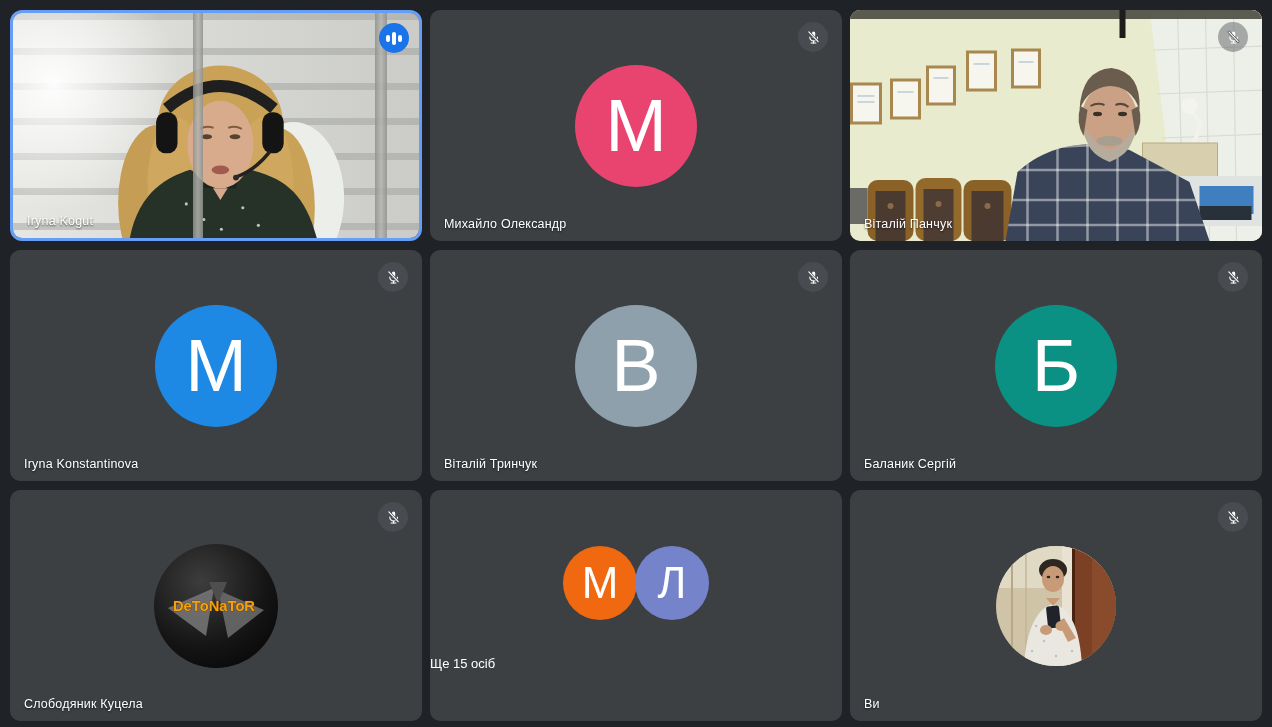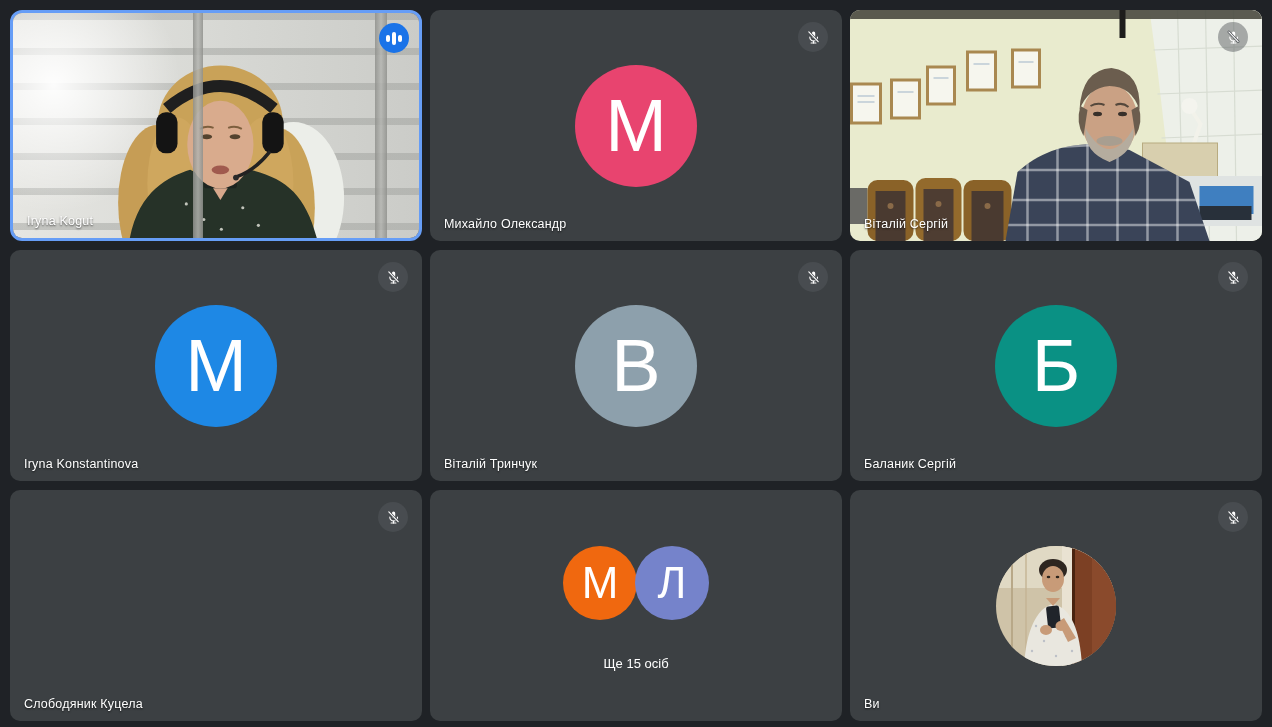--- a/index.html
+++ b/index.html
@@ -29,21 +29,21 @@
   .scene-iryna{background:
       radial-gradient(circle at 10% 32%, rgba(255,255,255,.95) 0%, rgba(255,255,255,0) 32%),
       repeating-linear-gradient(180deg, rgba(150,152,148,.42) 0 7px, rgba(236,236,232,0) 7px 35px),
       linear-gradient(90deg,#e6e6e2 0%,#d6d7d3 55%,#cbccc8 100%);}
   .mullion{position:absolute;top:0;bottom:0;background:linear-gradient(90deg,#8f908c,#b4b5b1,#8f908c);opacity:.85;z-index:2;}
   
   .overflow-wrap{position:absolute;top:56px;left:0;right:0;display:flex;justify-content:center;z-index:4;}
   .ov-circle{width:74px;height:74px;border-radius:50%;display:flex;align-items:center;
         justify-content:center;color:#fff;font-size:44px;font-weight:400;line-height:1;}
   .ov-circle.front{margin-left:-2px;z-index:2;}
-  .overflow-label{position:absolute;top:166px;left:0;right:0;text-align:center;color:#fff;
+  .overflow-label{position:absolute;top:166px;left:0;right:0;text-align:left;color:#fff;
         font-size:13px;font-weight:500;z-index:4;}
   .logo-avatar{position:absolute;top:50%;left:50%;transform:translate(-50%,-50%);
         width:124px;height:124px;border-radius:50%;}
   .photo-avatar{position:absolute;top:50%;left:50%;transform:translate(-50%,-50%);
         width:120px;height:120px;border-radius:50%;overflow:hidden;}
 </style>
 </head>
 <body>
 
 <div class="stage">
@@ -186,21 +186,21 @@
     <div class="statusicon mic-off">
       <svg viewBox="0 0 24 24" width="17" height="17">
         <rect x="9.8" y="3.5" width="4.6" height="9.5" rx="2.3" fill="#fff"></rect>
         <path d="M6.8 11.5 a5.4 5.4 0 0 0 10.8 0" fill="none" stroke="#fff" stroke-width="1.6" stroke-linecap="round"></path>
         <line x1="12" y1="17" x2="12" y2="19.6" stroke="#fff" stroke-width="1.6" stroke-linecap="round"></line>
         <line x1="8.6" y1="19.8" x2="15.4" y2="19.8" stroke="#fff" stroke-width="1.6" stroke-linecap="round"></line>
         <line x1="5.4" y1="4.2" x2="18.6" y2="17.8" stroke="#4a4e52" stroke-width="3.6" stroke-linecap="round"></line>
         <line x1="5.4" y1="4.2" x2="18.6" y2="17.8" stroke="#fff" stroke-width="1.6" stroke-linecap="round"></line>
       </svg>
     </div>
-    <div class="name">Віталій Сергій</div>
+    <div class="name">Віталій Панчук</div>
   </div>
 
   <div class="tile">
     <div class="letter-avatar" style="background: rgb(30, 136, 229);">M</div>
     <div class="statusicon mic-off">
       <svg viewBox="0 0 24 24" width="17" height="17">
         <rect x="9.8" y="3.5" width="4.6" height="9.5" rx="2.3" fill="#fff"></rect>
         <path d="M6.8 11.5 a5.4 5.4 0 0 0 10.8 0" fill="none" stroke="#fff" stroke-width="1.6" stroke-linecap="round"></path>
         <line x1="12" y1="17" x2="12" y2="19.6" stroke="#fff" stroke-width="1.6" stroke-linecap="round"></line>
         <line x1="8.6" y1="19.8" x2="15.4" y2="19.8" stroke="#fff" stroke-width="1.6" stroke-linecap="round"></line>
@@ -235,20 +235,36 @@
         <line x1="12" y1="17" x2="12" y2="19.6" stroke="#fff" stroke-width="1.6" stroke-linecap="round"></line>
         <line x1="8.6" y1="19.8" x2="15.4" y2="19.8" stroke="#fff" stroke-width="1.6" stroke-linecap="round"></line>
         <line x1="5.4" y1="4.2" x2="18.6" y2="17.8" stroke="#4a4e52" stroke-width="3.6" stroke-linecap="round"></line>
         <line x1="5.4" y1="4.2" x2="18.6" y2="17.8" stroke="#fff" stroke-width="1.6" stroke-linecap="round"></line>
       </svg>
     </div>
     <div class="name">Баланик Сергій</div>
   </div>
 
   <div class="tile">
+    <div class="logo-avatar">
+      <svg viewBox="0 0 124 124" width="124" height="124">
+        <defs>
+          <radialGradient id="logoBg" cx="38%" cy="30%" r="75%">
+            <stop offset="0%" stop-color="#3d3d3d"></stop>
+              <stop offset="70%" stop-color="#151515"></stop>
+            <stop offset="100%" stop-color="#0a0a0a"></stop>
+          </radialGradient>
+        </defs>
+        <circle cx="62" cy="62" r="62" fill="url(#logoBg)"></circle>
+        <polygon points="14,64 60,44 52,92" fill="#787878" opacity=".85"></polygon>
+        <polygon points="110,66 64,46 74,94" fill="#6e6e6e" opacity=".85"></polygon>
+        <polygon points="55,38 73,38 64,60" fill="#4e4e4e"></polygon>
+        <text x="60" y="67" text-anchor="middle" font-size="14" font-weight="bold" font-family="Liberation Sans, sans-serif" fill="#f2a30b" stroke="#6b2d00" stroke-width="0.6" paint-order="stroke" textLength="82" lengthAdjust="spacingAndGlyphs">DeToNaToR</text>
+      </svg>
+    </div>
     <div class="statusicon mic-off">
       <svg viewBox="0 0 24 24" width="17" height="17">
         <rect x="9.8" y="3.5" width="4.6" height="9.5" rx="2.3" fill="#fff"></rect>
         <path d="M6.8 11.5 a5.4 5.4 0 0 0 10.8 0" fill="none" stroke="#fff" stroke-width="1.6" stroke-linecap="round"></path>
         <line x1="12" y1="17" x2="12" y2="19.6" stroke="#fff" stroke-width="1.6" stroke-linecap="round"></line>
         <line x1="8.6" y1="19.8" x2="15.4" y2="19.8" stroke="#fff" stroke-width="1.6" stroke-linecap="round"></line>
         <line x1="5.4" y1="4.2" x2="18.6" y2="17.8" stroke="#4a4e52" stroke-width="3.6" stroke-linecap="round"></line>
         <line x1="5.4" y1="4.2" x2="18.6" y2="17.8" stroke="#fff" stroke-width="1.6" stroke-linecap="round"></line>
       </svg>
     </div>

